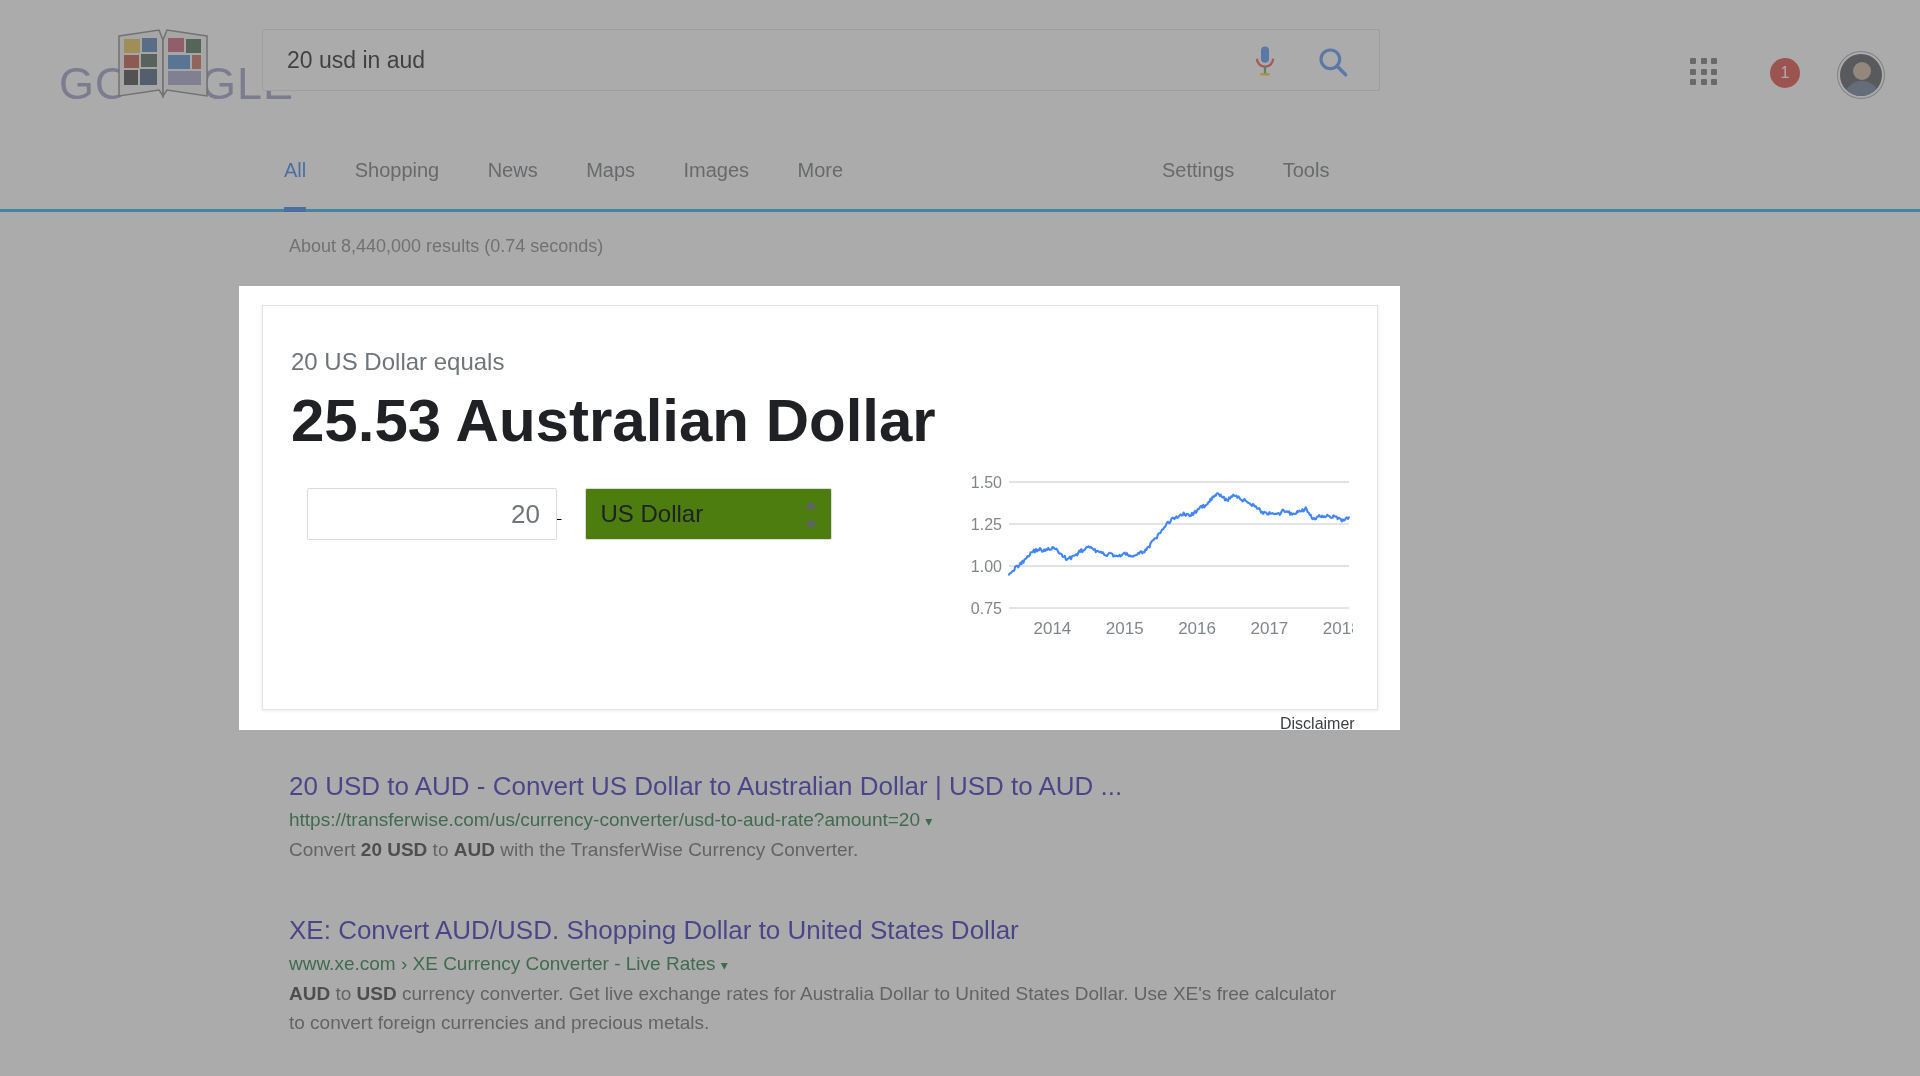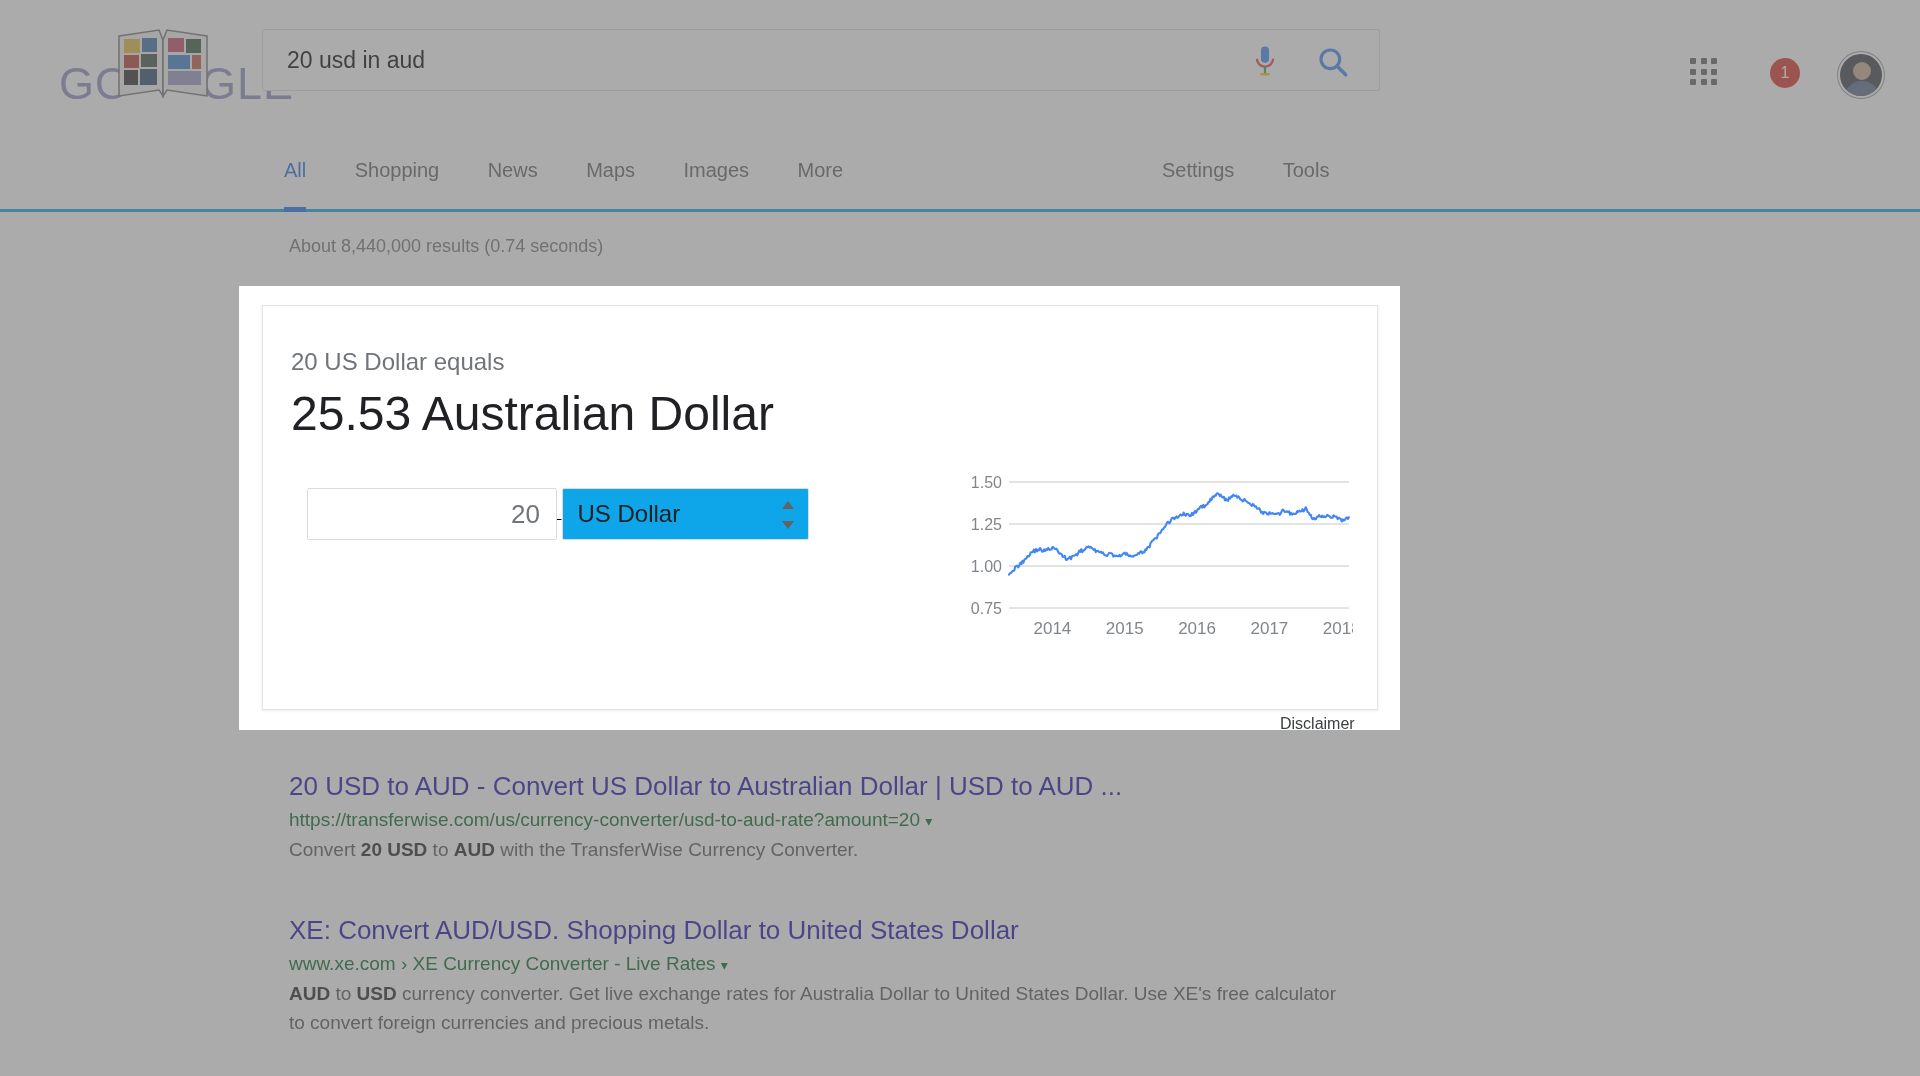--- a/index.html
+++ b/index.html
@@ -81,36 +81,36 @@
     position: absolute; left: 289px; top: 236px; font-size: 18px; color: #70757a; z-index: 12;
   }
 
   
   .kcard {
     position: absolute; left: 262px; top: 305px; width: 1116px; height: 405px;
     background: #fff; border: 1px solid #e4e4e4; z-index: 70;
     box-shadow: 0 1px 3px rgba(0,0,0,0.08);
   }
   .kc-sub { position: absolute; left: 28px; top: 42px; font-size: 24px; color: #70757a; }
-  .kc-main { position: absolute; left: 28px; top: 80px; font-size: 48px; color: #202124; font-weight: 400; white-space: nowrap;}
+  .kc-main { position: absolute; left: 28px; top: 80px; font-size: 60px; color: #202124; font-weight: 700; white-space: nowrap;}
 
   .conv-row { position: absolute; left: 44px; text-decoration: underline; }
   .row1 { top: 182px; }
   .row2 { top: 258px; }
   .amount-input {
     width: 250px; height: 52px; border: 1px solid #dadce0; border-radius: 2px;
     background: #fff; text-align: right; padding-right: 16px;
     font-size: 26px; color: #70757a; font-family: "Liberation Sans", sans-serif;
     outline: none; vertical-align: middle;
   }
   .cur-select {
     position: relative; display: inline-block; vertical-align: middle;
-    margin-left: 1px; width: 247px; height: 52px;
+    margin-left: 24px; width: 247px; height: 52px;
     border: 1px solid #dadce0; border-radius: 2px;
-    background: #0ea5e9; cursor: pointer;
+    background: #4d7c0f; cursor: pointer;
   }
   .cur-select .lbl {
     position: absolute; left: 14px; top: 0; line-height: 50px;
     font-size: 24px; color: #202124; white-space: nowrap;
   }
   .spin { position: absolute; right: 14px; top: 12px; width: 12px; height: 28px; }
   .spin .up, .spin .dn { position: absolute; left: 0; width: 0; height: 0; border-left: 6px solid transparent; border-right: 6px solid transparent;}
   .spin .up { top: 0; border-bottom: 8px solid #5f6368; }
   .spin .dn { bottom: 0; border-top: 8px solid #5f6368; }
 

